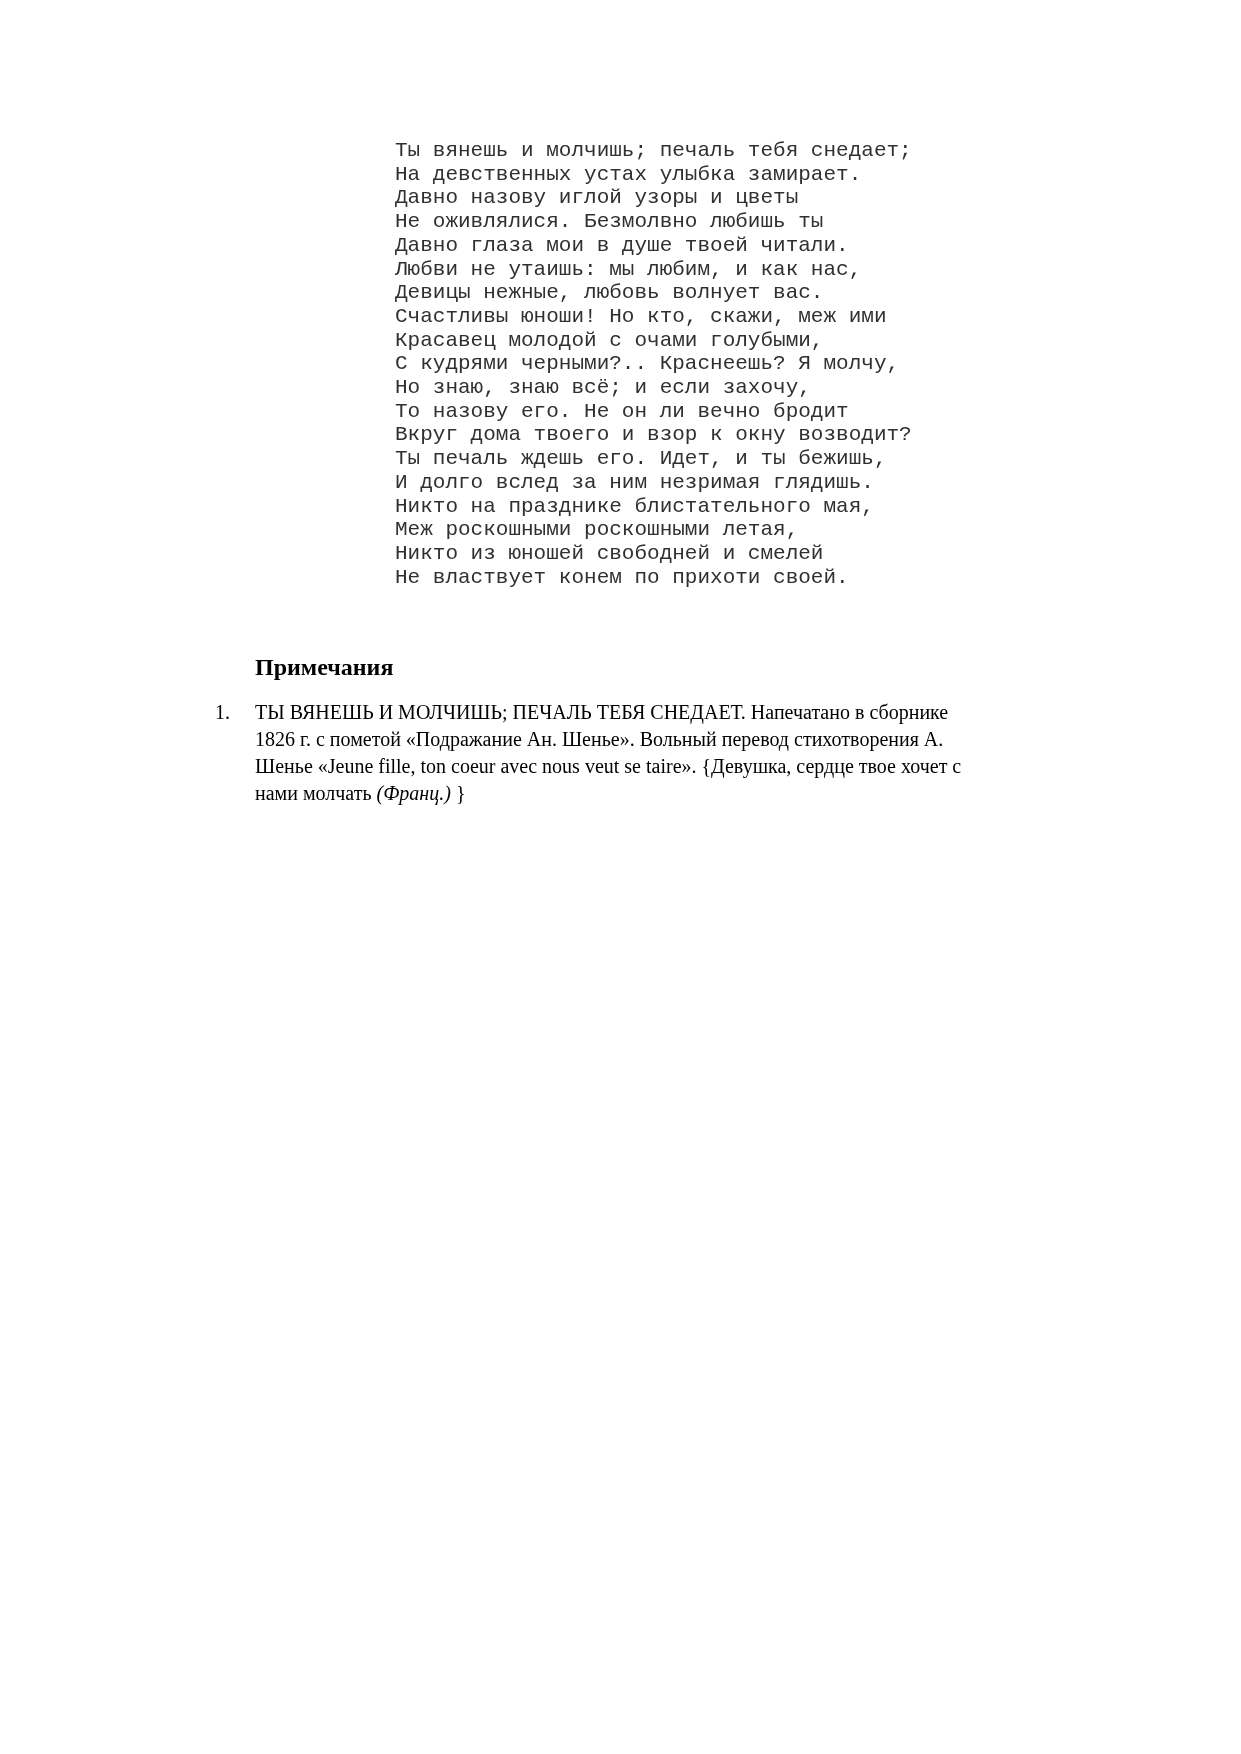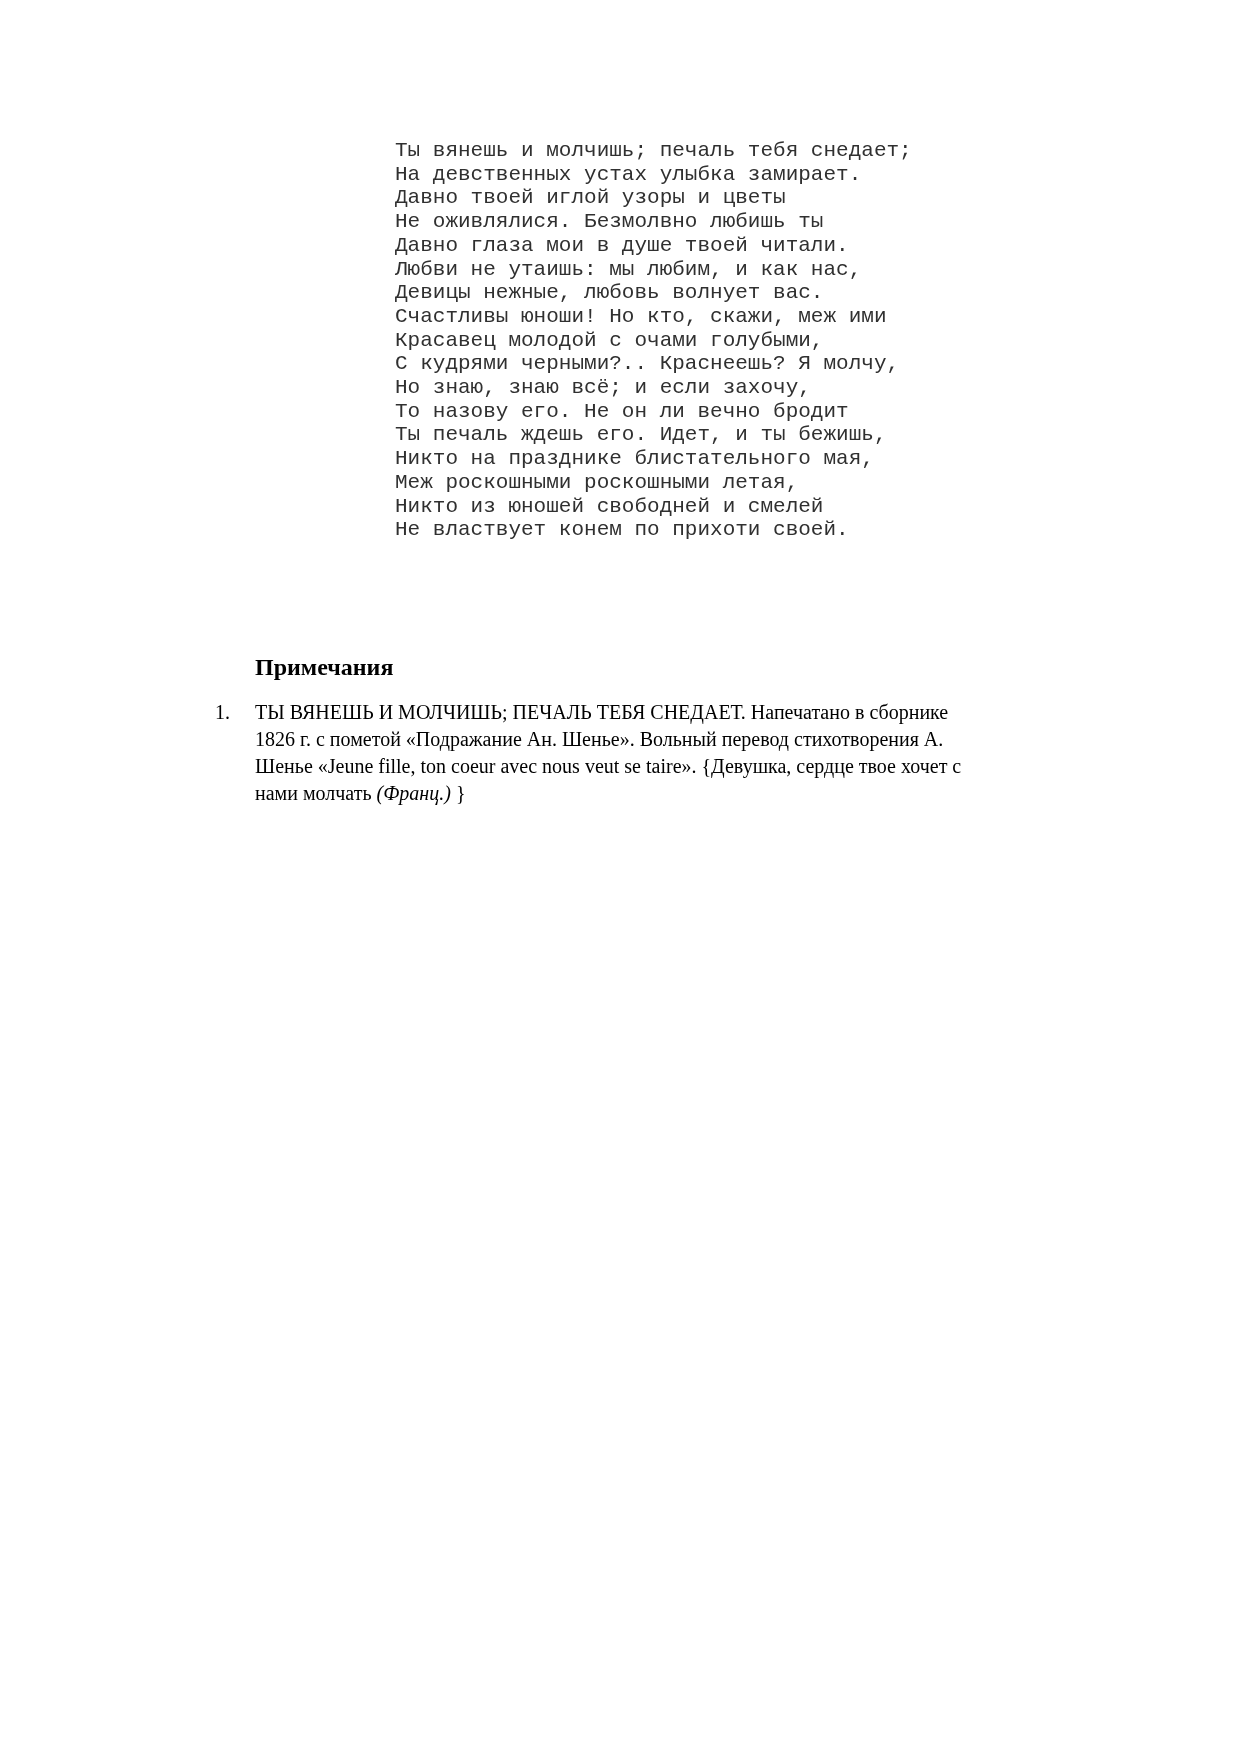--- a/index.html
+++ b/index.html
@@ -64,31 +64,33 @@
     font-style: italic;
   }
 </style>
 </head>
 <body>
 
 <div class="page">
   <div class="poem" id="poem">
       <div class="poem-line">Ты вянешь и молчишь; печаль тебя снедает;</div>
       <div class="poem-line">На девственных устах улыбка замирает.</div>
-      <div class="poem-line">Давно твоей иглой узоры и цветы</div>
+      <div class="poem-line">Давно назову иглой узоры и цветы</div>
       <div class="poem-line">Не оживлялися. Безмолвно любишь ты</div>
       <div class="poem-line">Давно глаза мои в душе твоей читали.</div>
       <div class="poem-line">Любви не утаишь: мы любим, и как нас,</div>
       <div class="poem-line">Девицы нежные, любовь волнует вас.</div>
       <div class="poem-line">Счастливы юноши! Но кто, скажи, меж ими</div>
       <div class="poem-line">Красавец молодой с очами голубыми,</div>
       <div class="poem-line">С кудрями черными?.. Краснеешь? Я молчу,</div>
       <div class="poem-line">Но знаю, знаю всё; и если захочу,</div>
       <div class="poem-line">То назову его. Не он ли вечно бродит</div>
+      <div class="poem-line">Вкруг дома твоего и взор к окну возводит?</div>
       <div class="poem-line">Ты печаль ждешь его. Идет, и ты бежишь,</div>
+      <div class="poem-line">И долго вслед за ним незримая глядишь.</div>
       <div class="poem-line">Никто на празднике блистательного мая,</div>
       <div class="poem-line">Меж роскошными роскошными летая,</div>
       <div class="poem-line">Никто из юношей свободней и смелей</div>
       <div class="poem-line">Не властвует конем по прихоти своей.</div>
     </div>
   <div class="notes-heading">Примечания</div>
   <div class="notes" id="notes">
       <div class="note-item">
         <div class="note-num">1.</div>
         <div class="note-body">

